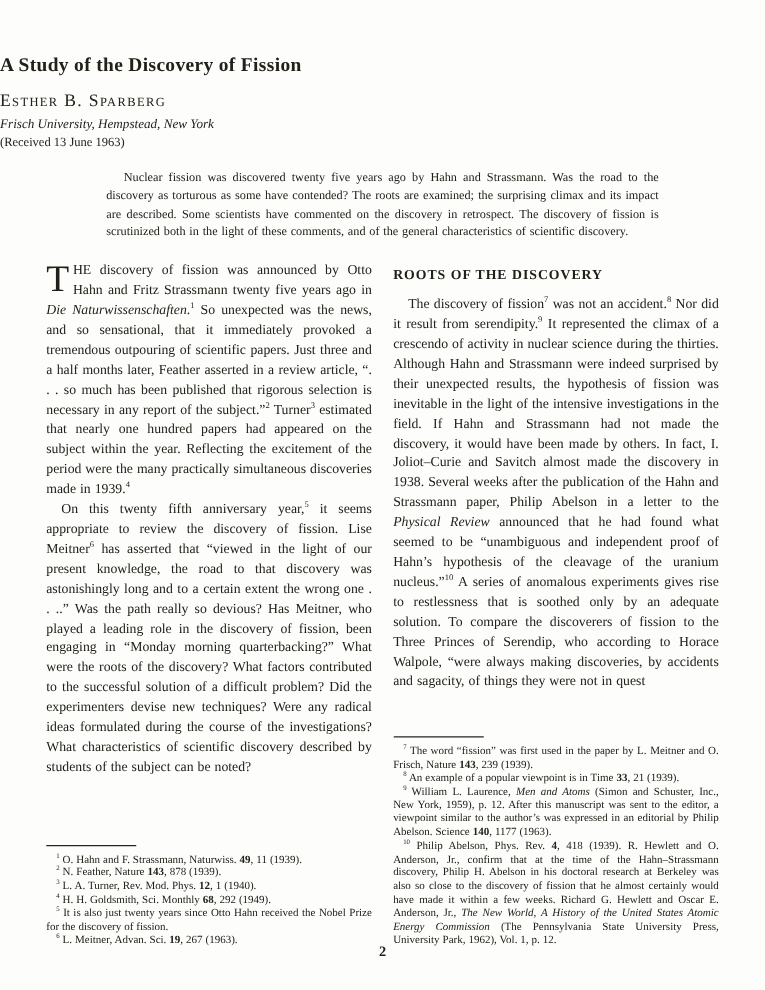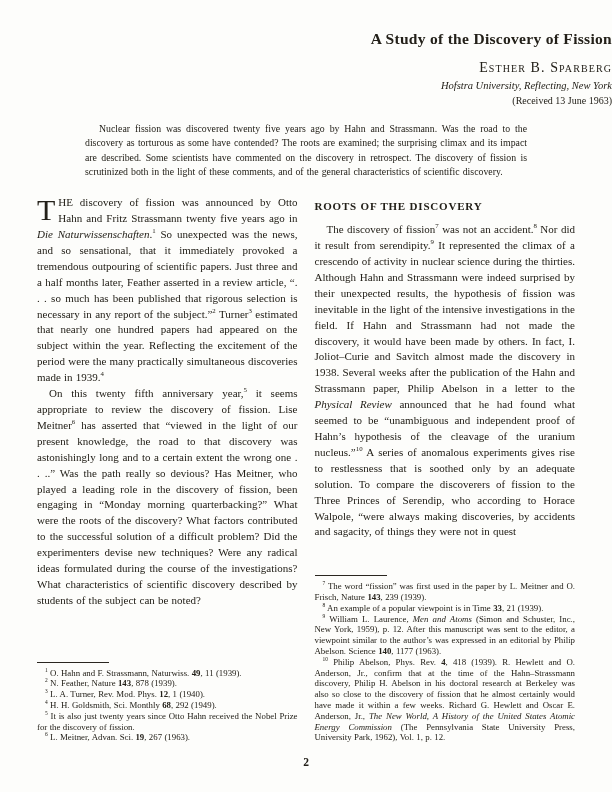--- a/index.html
+++ b/index.html
@@ -6,29 +6,29 @@
   .sheet{
     position:relative;
     width:612px;height:792px;
     background:#fdfdfb;
     color:#232019;
     font-family:"Liberation Serif", serif;
     overflow:hidden;
     box-sizing:border-box;
   }
   
-  .masthead{padding-top:30px;text-align:right;}
+  .masthead{padding-top:44px;text-align:left;}
   .paper-title{
     margin:0;font-size:15.5px;font-weight:bold;letter-spacing:.3px;
   }
   .author{
     margin-top:12px;font-size:14px;font-variant:small-caps;letter-spacing:1.1px;
   }
   .affiliation{margin-top:4px;font-size:10.5px;font-style:italic;}
-  .received{margin-top:4px;font-size:10px;margin-left:42px;}
+  .received{margin-top:4px;font-size:10px;}
   
   .abstract{
     width:474px;margin:15px auto 0;
     font-size:9.8px;line-height:14.3px;
     text-align:justify;
   }
   .abstract p{margin:16px;text-indent:14px;word-spacing:.06em;}
   
   .columns{
     display:flex;gap:17px;
@@ -73,21 +73,21 @@
   }
 </style>
 </head>
 <body>
 
 <div class="sheet">
 
   <header class="masthead">
     <h1 class="paper-title">A Study of the Discovery of Fission</h1>
     <div class="author">Esther B. Sparberg</div>
-    <div class="affiliation">Hofstra University, Reflecting, New York</div>
+    <div class="affiliation">Frisch University, Hempstead, New York</div>
     <div class="received">(Received 13 June 1963)</div>
   </header>
 
   <section class="abstract">
     <p>Nuclear fission was discovered twenty five years ago by Hahn and Strassmann. Was the road to the discovery as torturous as some have contended? The roots are examined; the surprising climax and its impact are described. Some scientists have commented on the discovery in retrospect. The discovery of fission is scrutinized both in the light of these comments, and of the general characteristics of scientific discovery.</p>
   </section>
 
   <div class="columns">
 
     <div class="col">

